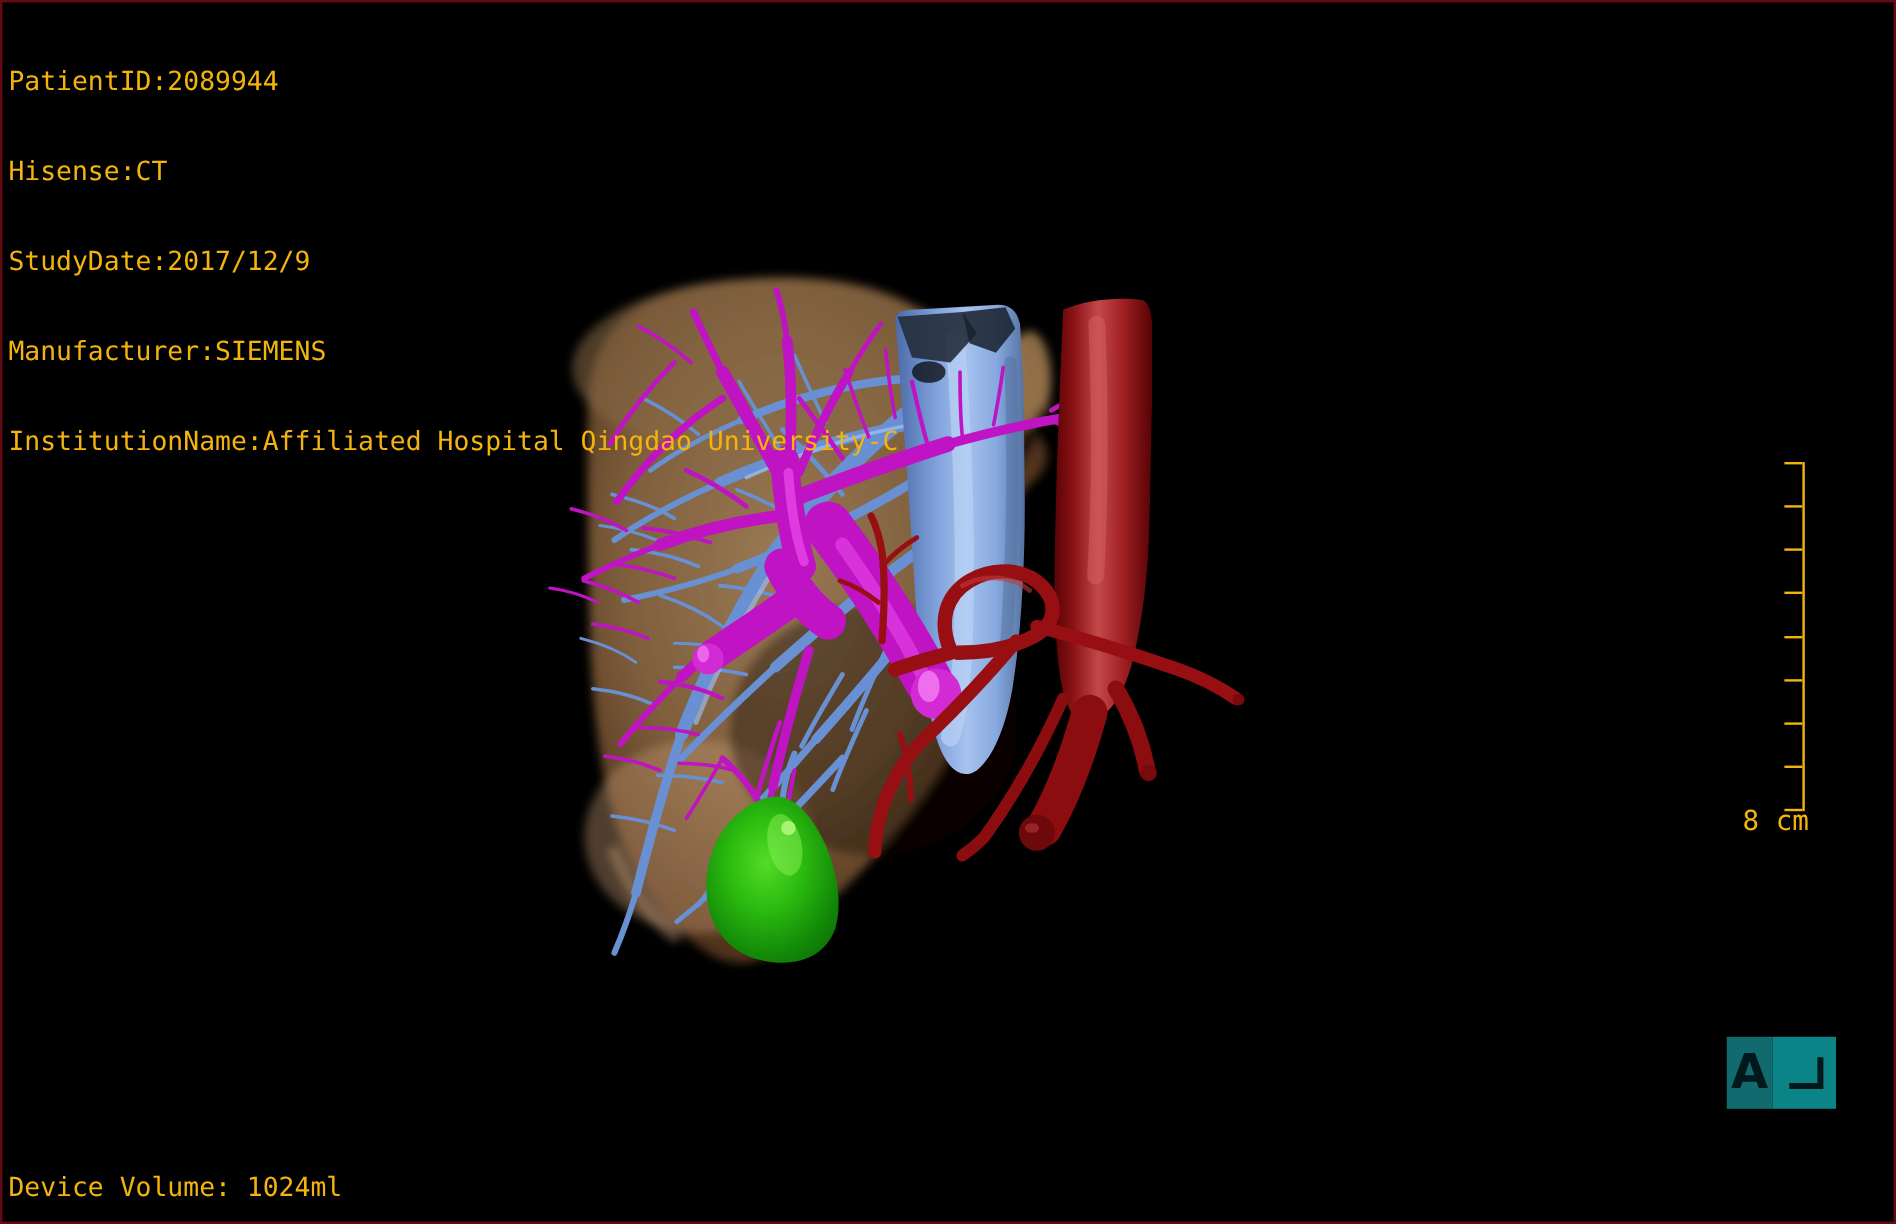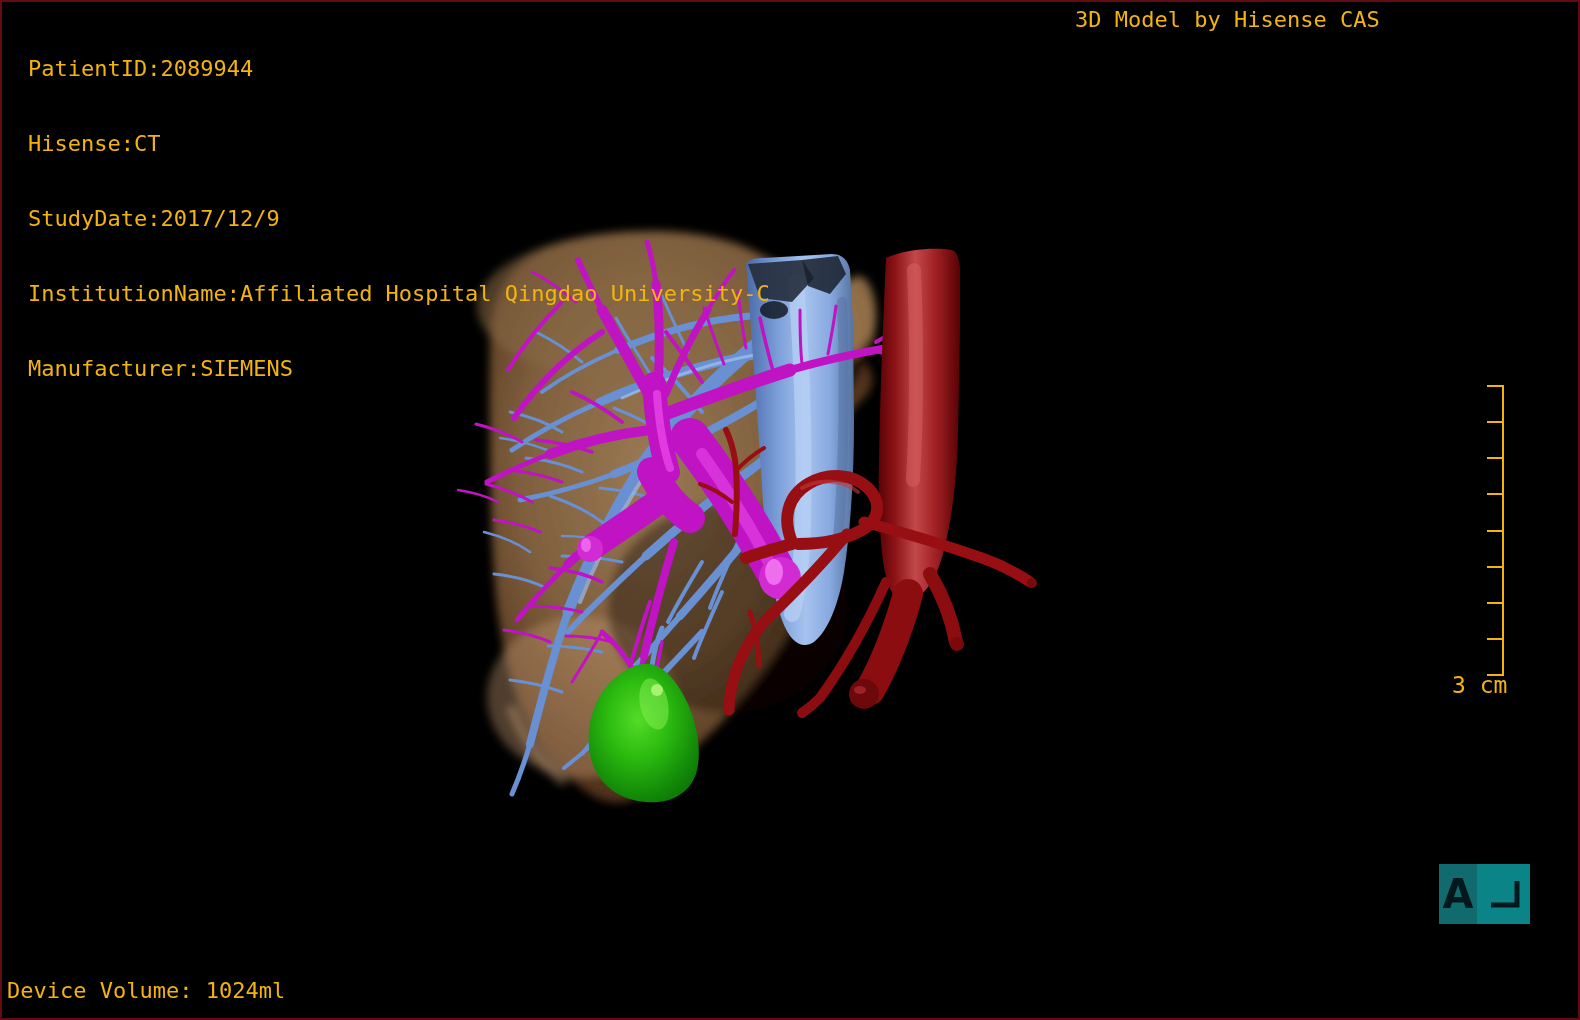--- a/index.html
+++ b/index.html
@@ -3,21 +3,21 @@
 <meta charset="utf-8">
 <style>
   html,body{margin:0;padding:0;width:1580px;height:1020px;background:#000;overflow:hidden;}
   .screen{position:absolute;inset:0;width:1580px;height:1020px;background:#000;
           border:2px solid var(--c-border_red,#620b11);box-sizing:border-box;overflow:hidden;}
   .viewport{position:absolute;inset:0;}
   .viewport svg{position:absolute;left:0;top:0;}
   .ytext{position:absolute;color:var(--c-text_yellow,#f3b40e);
          font-family:"DejaVu Sans Mono","Liberation Mono",monospace;
          font-size:22px;line-height:25px;white-space:pre;z-index:5;}
-  .patient-info{left:5px;top:4px;margin-left:21px;}
+  .patient-info{left:5px;top:4px;}
   .watermark{left:1073px;top:5px;}
   .liver-volume{left:5px;top:976px;}
   .scale-label{left:1450px;top:671px;font-size:23px;}
   
   .scalebar{position:absolute;left:1484px;top:383px;width:16px;height:291px;
             border-right:2px solid var(--c-text_yellow,#f3b40e);z-index:5;}
   .scalebar .tick{position:absolute;right:0;width:15px;height:2px;
                   background:var(--c-text_yellow,#f3b40e);}
   
   .ormarker{position:absolute;left:1437px;top:862px;width:91px;height:60px;display:flex;z-index:5;cursor:pointer;}
@@ -231,40 +231,39 @@
         <ellipse cx="652" cy="702" rx="14" ry="26" fill="#8af055" opacity="0.5" transform="rotate(-12 652 702)"></ellipse>
         <circle cx="655" cy="688" r="6" fill="#c9ff8a" opacity="0.7"></circle>
       </g>
     </svg>
   </div>
 
   <div class="ytext patient-info">
     <div>PatientID:2089944</div>
     <div>Hisense:CT</div>
     <div>StudyDate:2017/12/9</div>
+    <div>Manufacturer:SIEMENS</div>
     <div>InstitutionName:Affiliated Hospital Qingdao University-C</div>
-    <div>Manufacturer:SIEMENS</div>
   </div>
 
-  <div class="ytext watermark">3D Model by Hisense CAS</div>
 
   <div class="ytext liver-volume">Device Volume: 1024ml</div>
 
   <div class="scalebar">
       <div class="tick" style="top: 0px;"></div>
       <div class="tick" style="top: 36px;"></div>
       <div class="tick" style="top: 72px;"></div>
       <div class="tick" style="top: 108px;"></div>
       <div class="tick" style="top: 145px;"></div>
       <div class="tick" style="top: 181px;"></div>
       <div class="tick" style="top: 217px;"></div>
       <div class="tick" style="top: 253px;"></div>
       <div class="tick" style="top: 289px;"></div>
     </div>
-  <div class="ytext scale-label">3 cm</div>
+  <div class="ytext scale-label">8 cm</div>
 
   <div class="ormarker">
     <div class="faceA">
       <span>A</span>
     </div>
     <div class="faceB">
       <svg width="32" height="32" viewBox="0 0 32 32">
         <polyline points="3,27 29,27 29,3" fill="none" stroke="#03181c" stroke-width="5"></polyline>
       </svg>
     </div>

